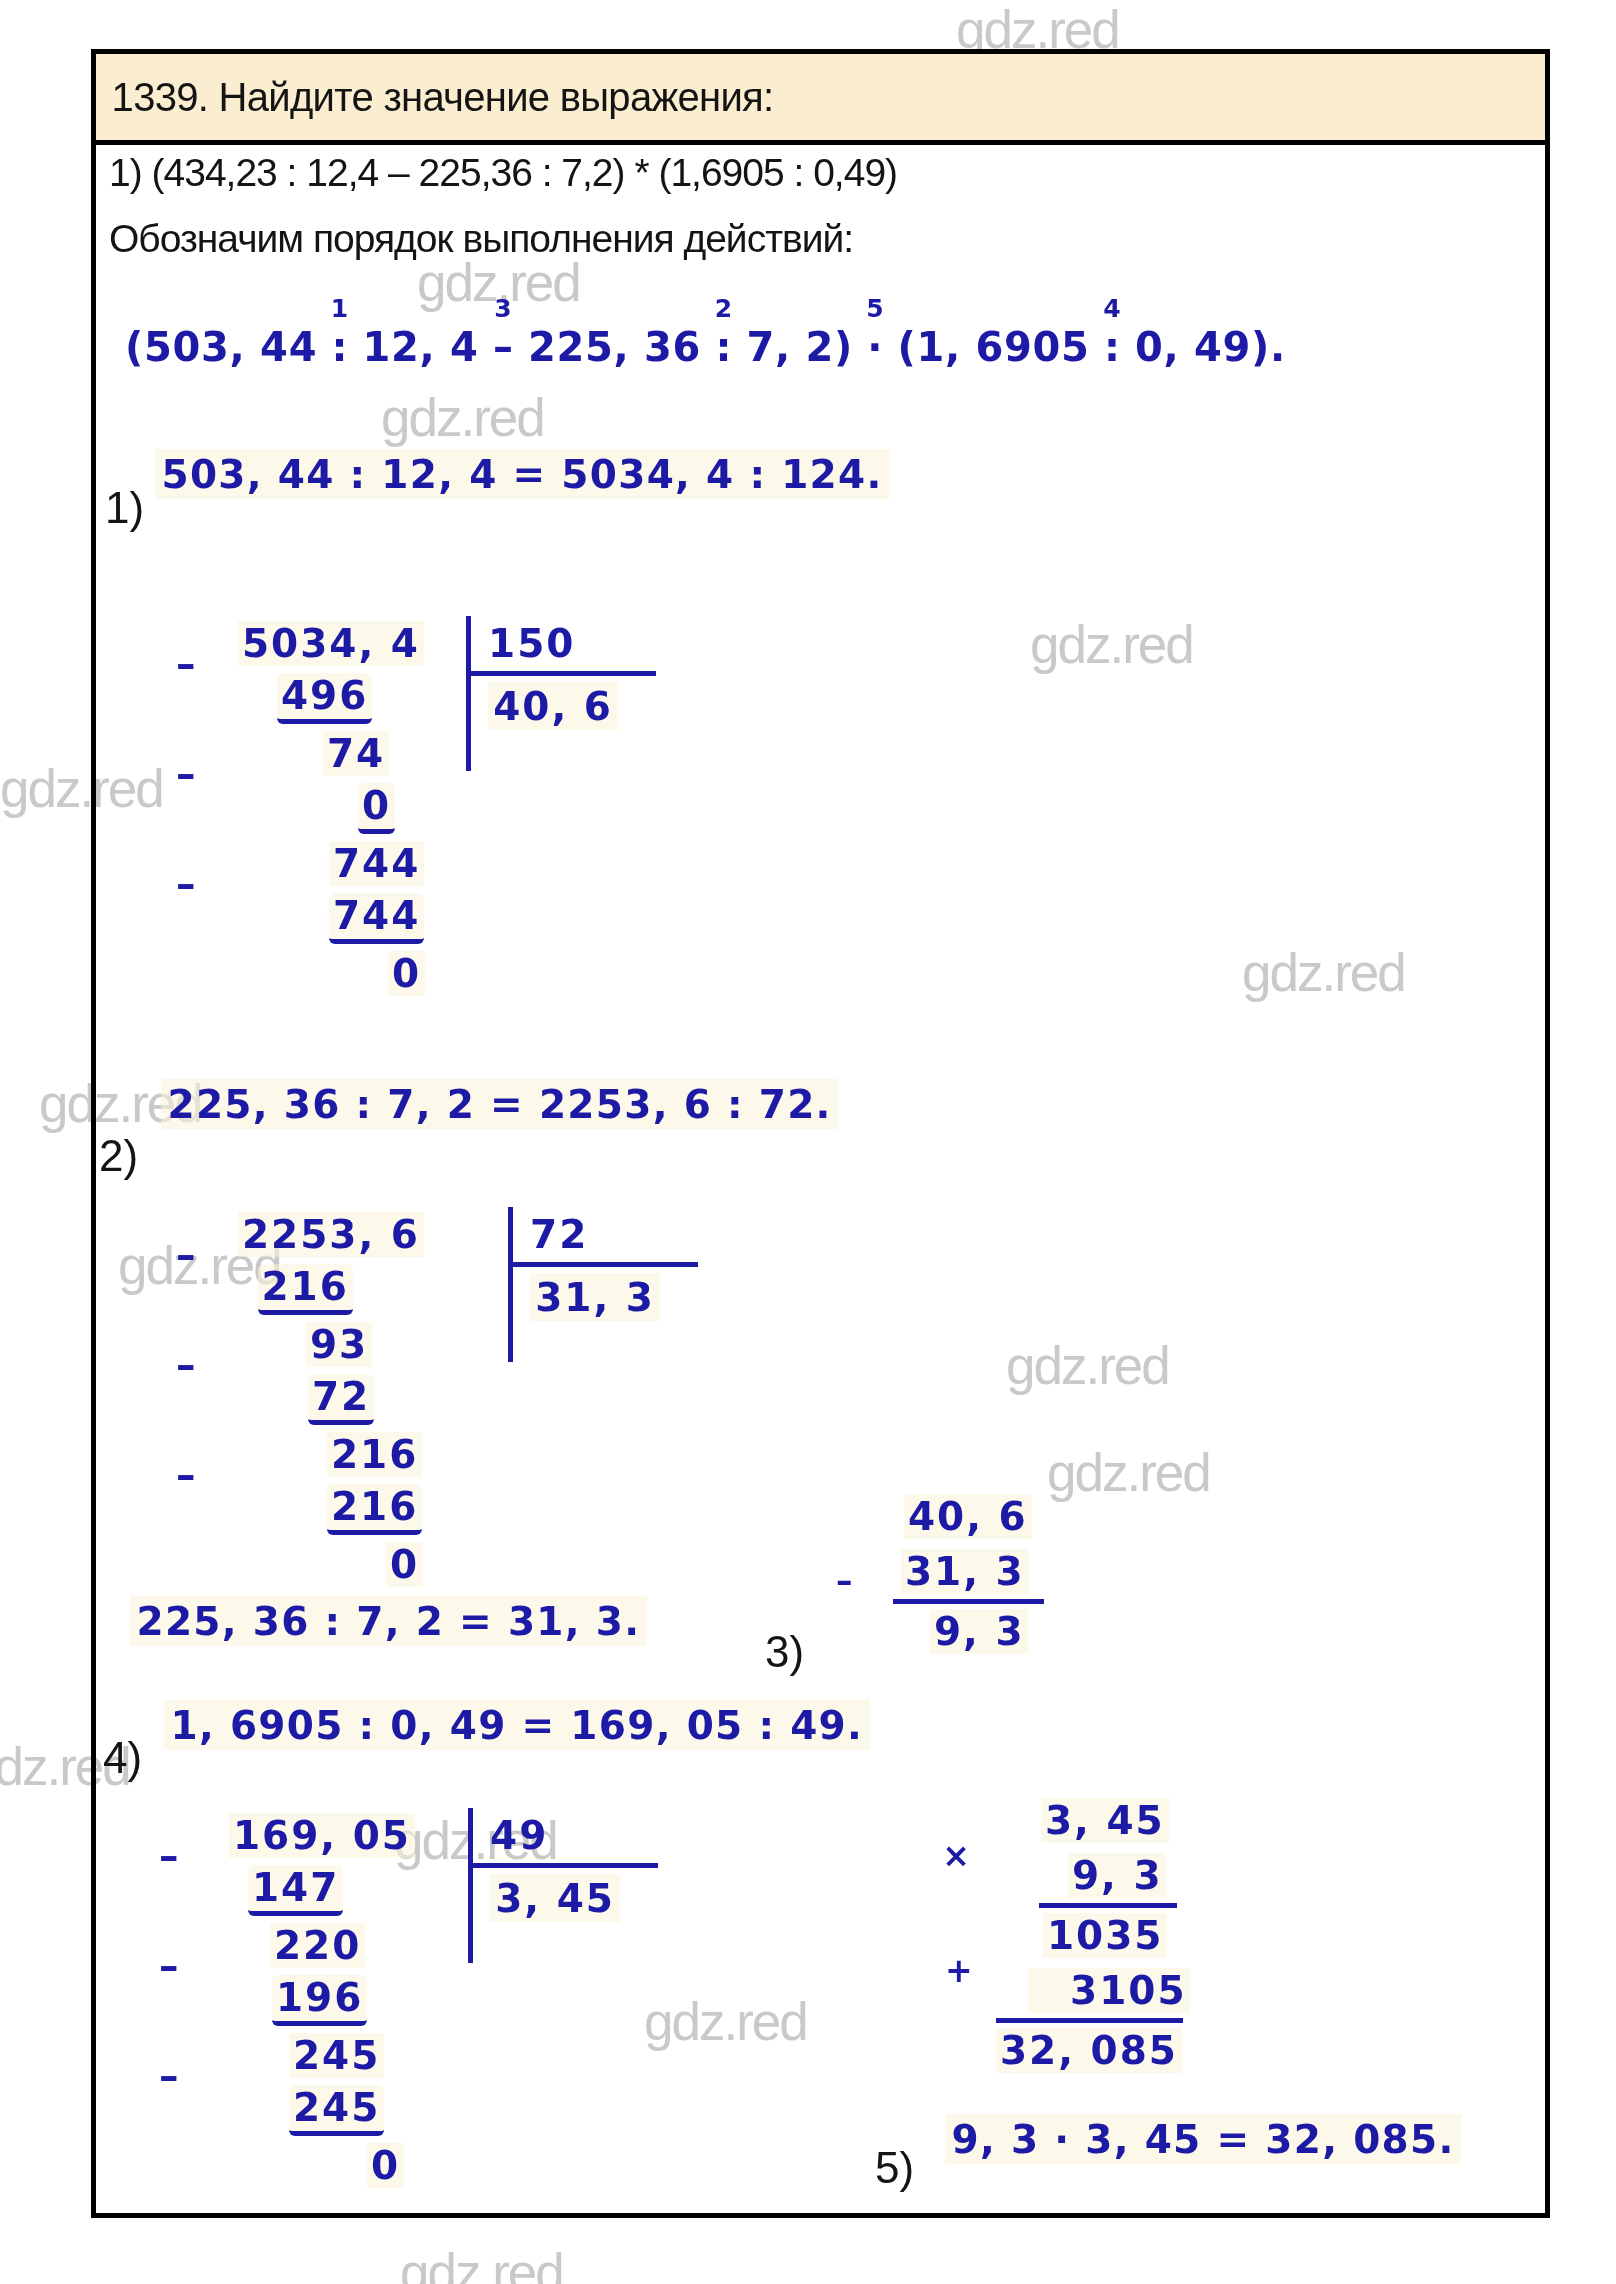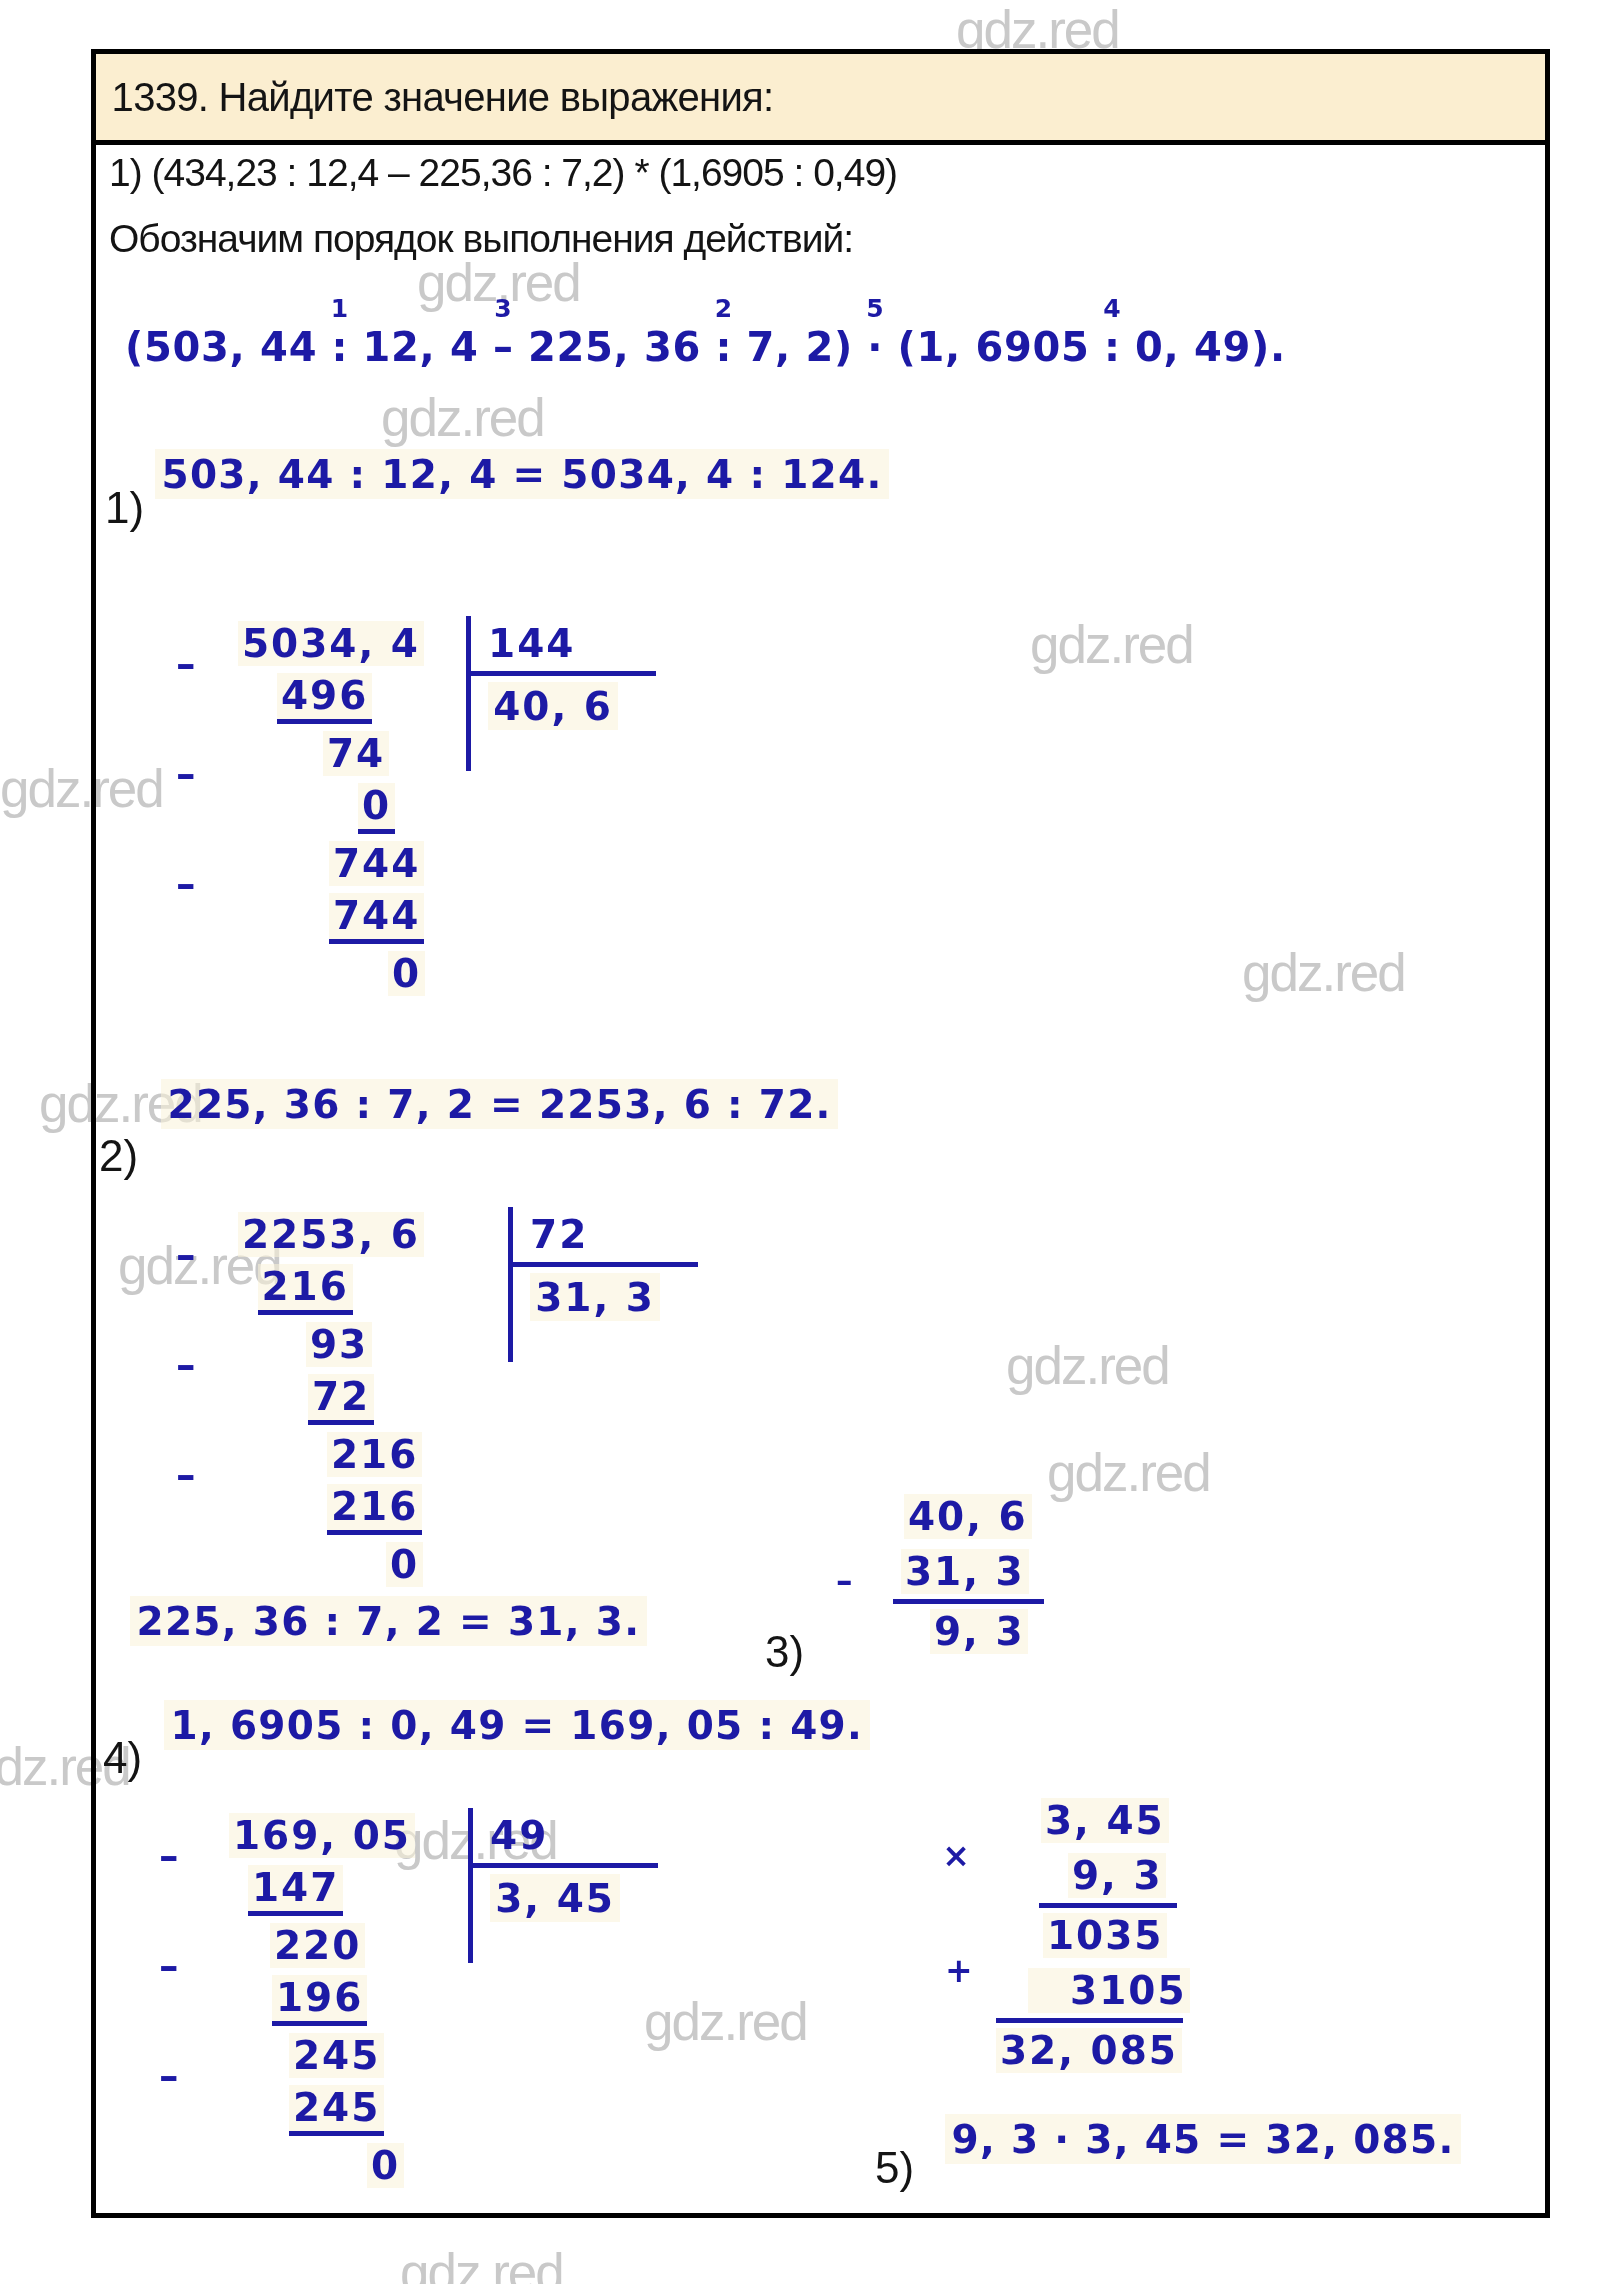--- a/index.html
+++ b/index.html
@@ -32,21 +32,21 @@
   .expr .pt{position:relative;display:inline-block;}
   .expr .pt.op{margin:0 14.3px;}
   .expr .sup{position:absolute;top:-30px;left:50%;transform:translateX(-50%);
              font-size:25px;font-style:normal;font-weight:700;}
   
   .division{position:absolute;z-index:2;display:flex;align-items:flex-start;
             font-size:39px;letter-spacing:2px;}
   .dd-col{display:flex;flex-direction:column;}
   .drow{position:relative;height:55px;display:flex;align-items:center;}
   .drow .txt{display:inline-block;white-space:pre;background:var(--hl);padding:0 3.9px;}
-  .drow.u .txt{border-bottom:5.2px solid var(--ink);padding-bottom:1.3px;}
+  .drow.u .txt{border-bottom:5.2px solid var(--ink);padding-bottom:1.3px;border-radius:6px;}
   .drow .minus{display:none;}
   .drow.has-minus .minus{display:block;position:absolute;left:-62px;top:-30px;font-weight:700;}
   .bracket{border-left:5.2px solid var(--ink);width:190px;height:155px;box-sizing:border-box;}
   .bracket .divisor{height:55px;display:flex;align-items:center;padding-left:17px;
                     border-bottom:5.2px solid var(--ink);}
   .bracket .quotient{height:60px;display:flex;align-items:center;padding-left:17px;}
   .bracket .quotient span{background:var(--hl);padding:1.3px 5.2px;}
   
   .col-block{position:absolute;z-index:2;font-size:39px;letter-spacing:2px;}
   .col-block .drow{height:55px;}
@@ -114,21 +114,21 @@
         </div>
         <div class="drow u has-minus">
           <span class="minus">–</span>
           <span class="txt" style="margin-left: 91px;">744</span>
         </div>
         <div class="drow">
           <span class="txt" style="margin-left: 150px;">0</span>
         </div>
       </div>
     <div class="bracket">
-      <div class="divisor">144</div>
+      <div class="divisor">150</div>
       <div class="quotient">
           <span>40, 6</span>
         </div>
     </div>
   </div>
 
 
   <div class="step-label" style="left:99px;top:1131px">2)</div>
   <div class="blue-eq blue" style="left:161px;top:1079px">225, 36 : 7, 2 = 2253, 6 : 72.</div>
 

